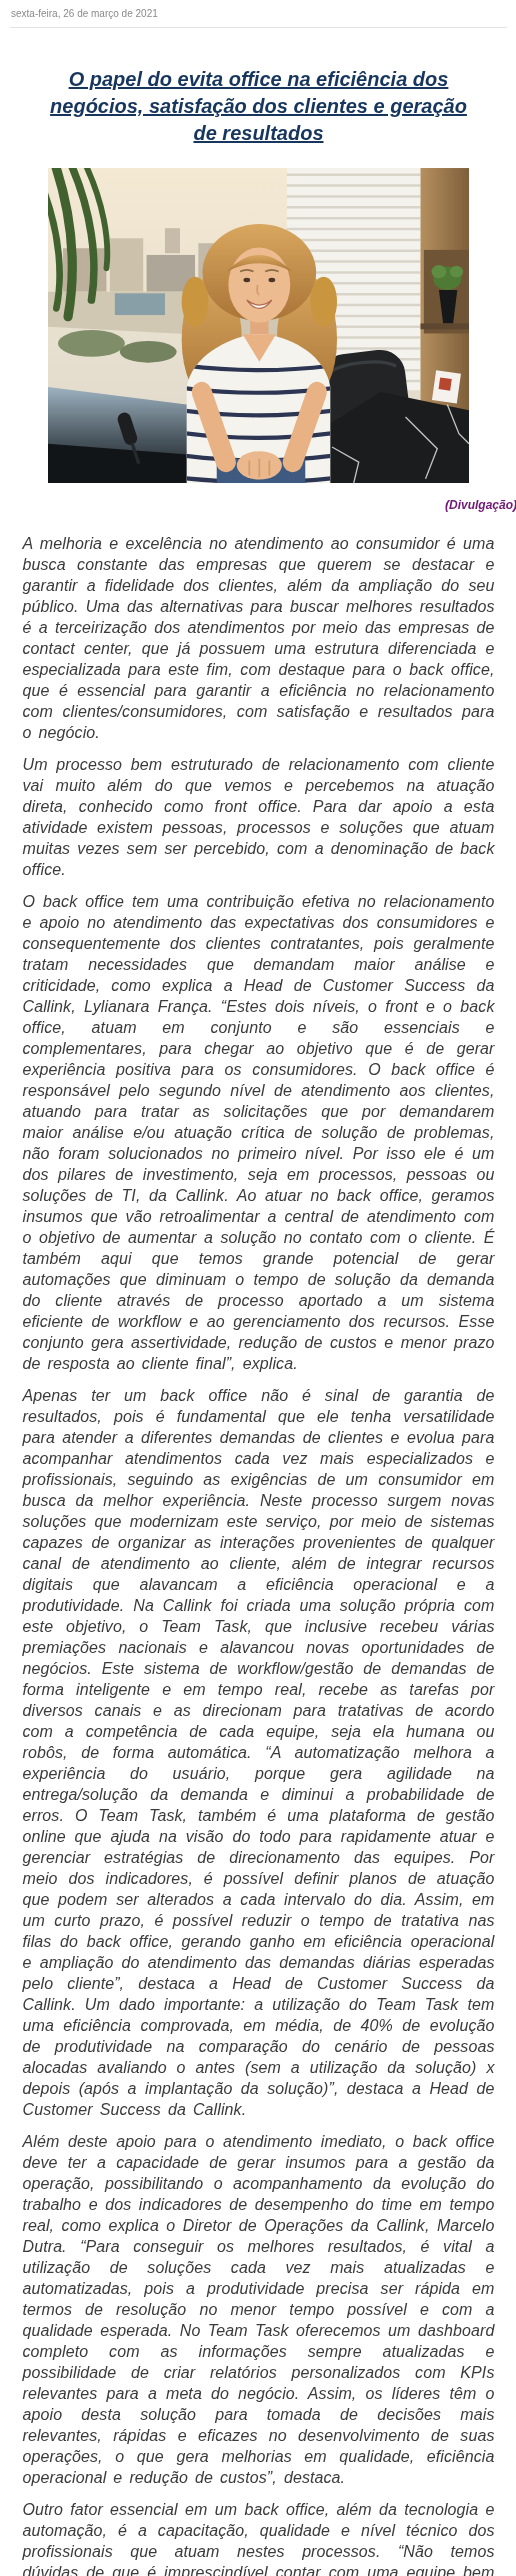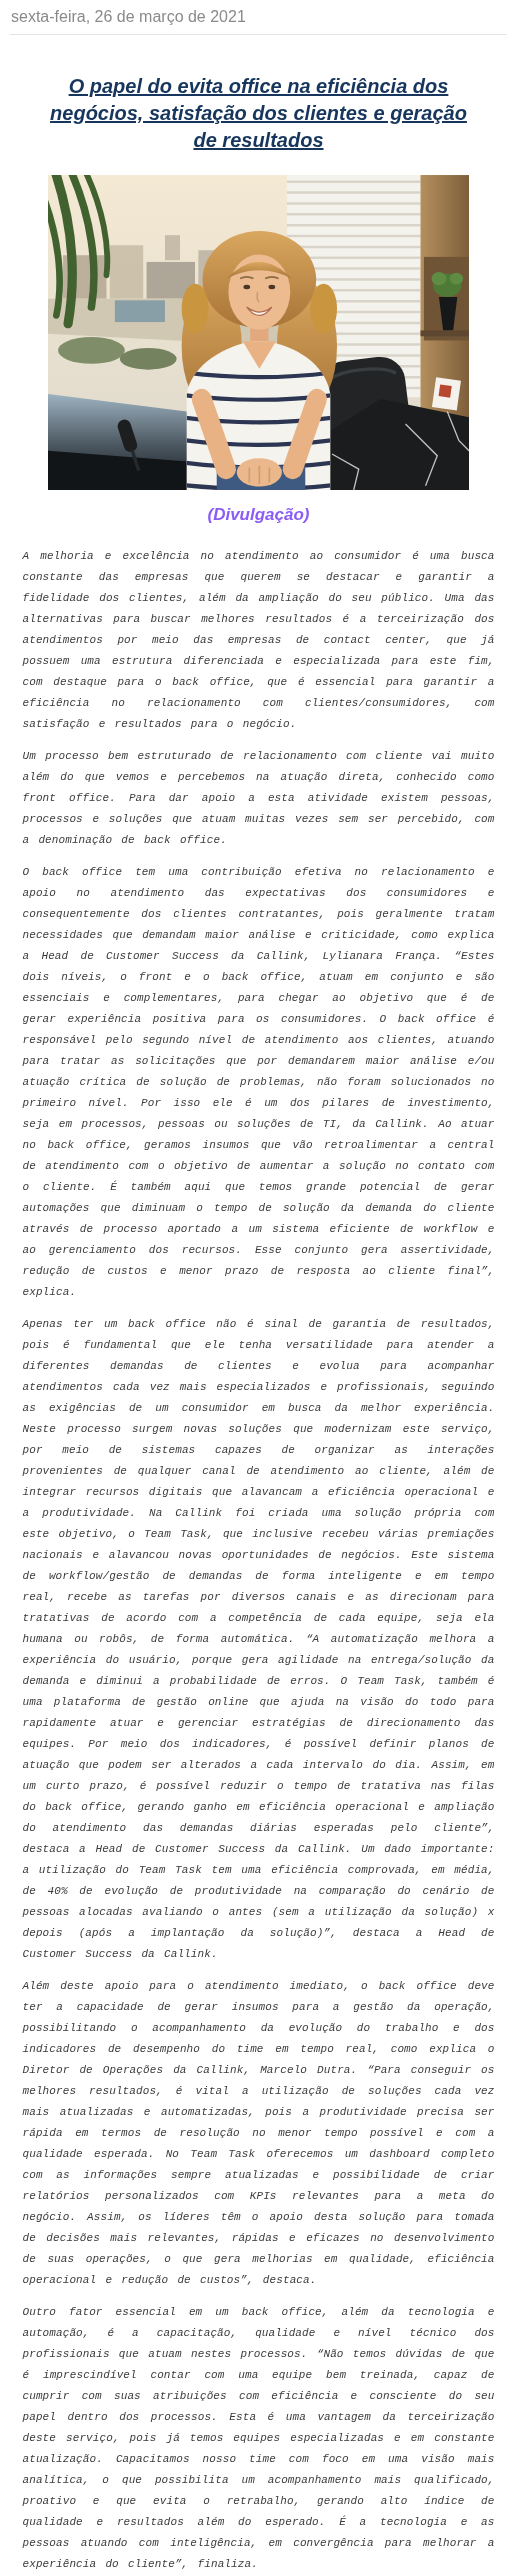--- a/index.html
+++ b/index.html
@@ -4,54 +4,53 @@
 <style>
   * { margin:0; padding:0; box-sizing:border-box; }
   html, body { background:#ffffff; }
   body {
     width:517px; min-height:2576px; margin:0 auto;
     font-family:"Liberation Sans", sans-serif;
     overflow-x:hidden;
   }
   .date-header {
     padding:8.3px 10px 7.5px 11px;
-    font-size:16px; color:#8a8a8a; font-style:normal;
+    font-size:10px; color:#8a8a8a; font-style:normal;
   }
   .divider {
     border:none; border-top:0.8px solid #e4e4e4; margin:0 10px;
   }
   .post-title {
     display:block;
     margin:38px auto 0; max-width:442px;
     text-align:center;
     font-size:20px; line-height:27px;
     font-weight:bold; font-style:italic;
     color:#17365d; text-decoration:underline;
     cursor:pointer;
   }
   .photo-wrap {
     width:421px; margin:21px auto 0;
     line-height:0;
   }
   .photo-wrap svg { display:block; }
   .photo-caption {
-    margin-top:15px; text-align:center;
-    font-size:17px; font-weight:bold; font-style:italic;
-    color:#8b5cf6;
+    margin-top:15px; text-align:right;
+    font-size:12px; font-weight:bold; font-style:italic;
+    color:#701a75;
   }
   .article-body {
     margin:21px 22.5px 0 22.5px;
   }
   .article-body p {
-    font-size:11px; line-height:21px;
+    font-size:16px; line-height:21px;
     font-style:italic; color:#3b3b3b;
     text-align:justify;
     word-spacing:2.5px; letter-spacing:0.1px;
     margin-bottom:11px;
-    font-family:Liberation Mono, monospace;
   }
 </style>
 </head>
 <body>
 
 <div class="date-header">sexta-feira, 26 de março de 2021</div>
 <hr class="divider">
 
 <a class="post-title">O papel do evita office na eficiência dos negócios, satisfação dos clientes e geração de resultados</a>
 

